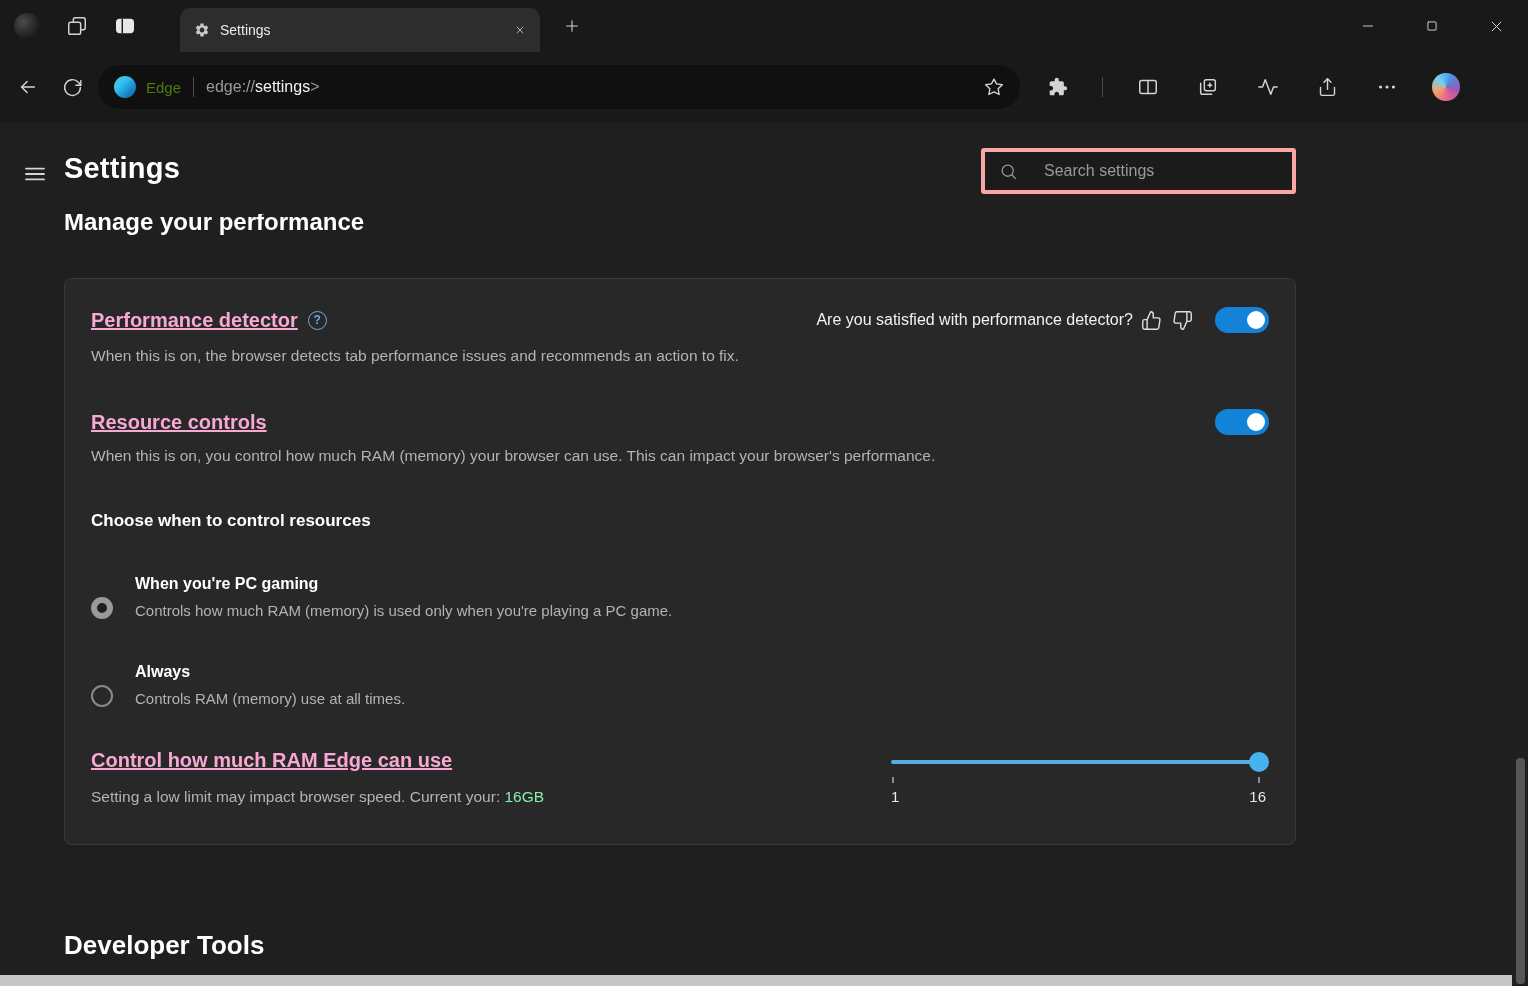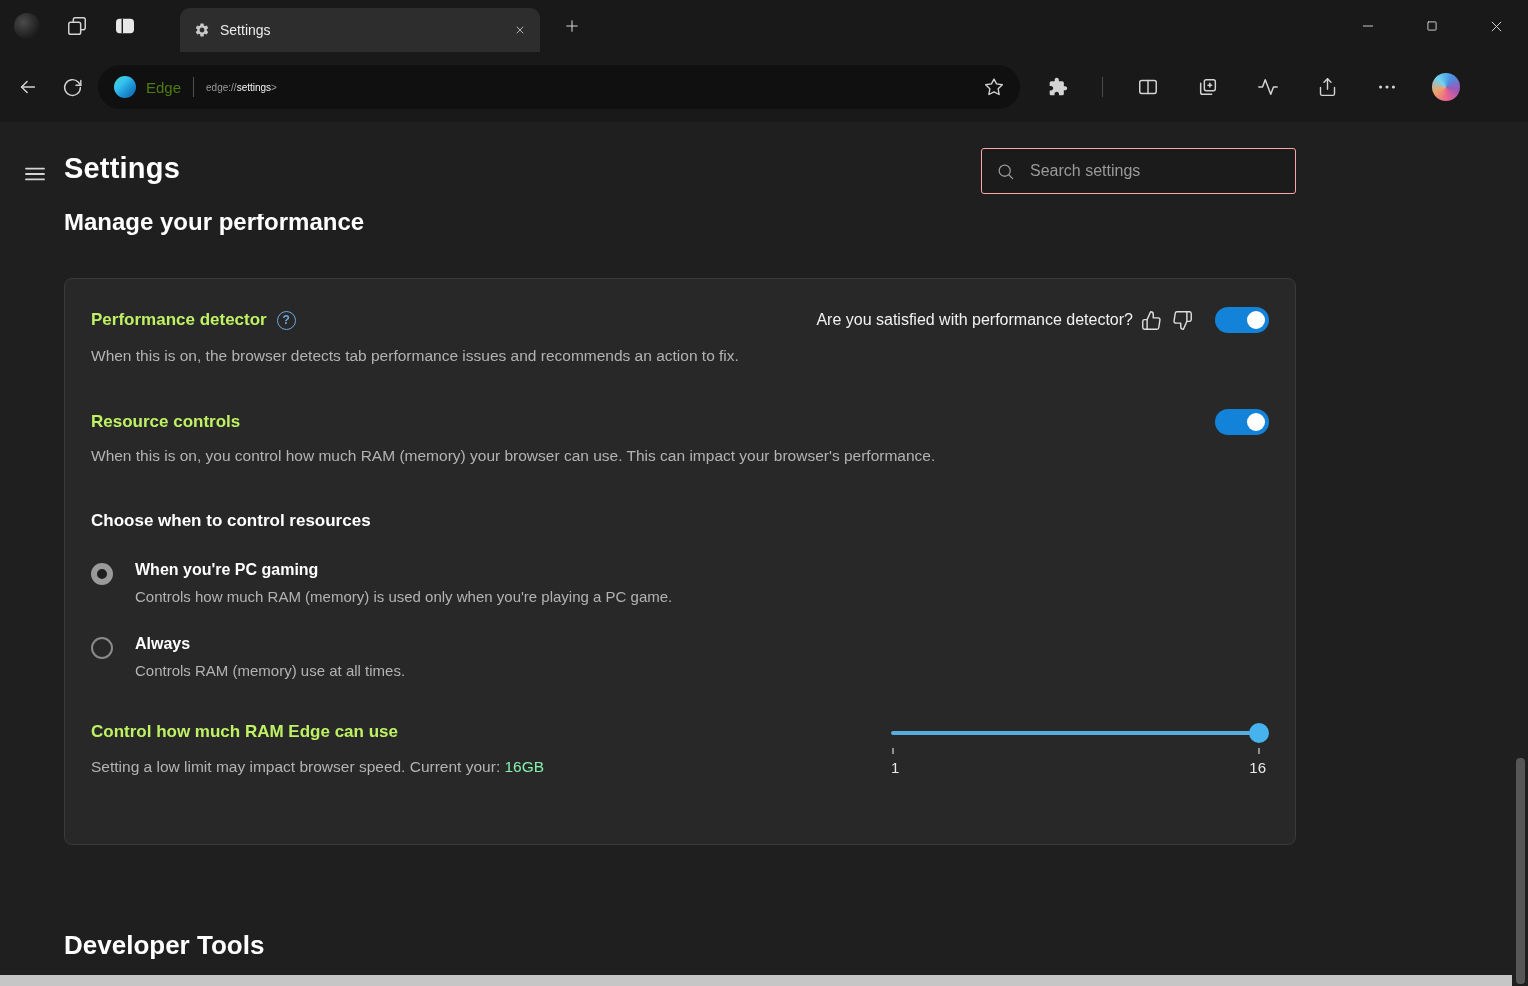--- a/index.html
+++ b/index.html
@@ -27,61 +27,61 @@
   
   .toolbar { position:absolute; top:52px; left:0; width:100%; height:70px; background:#191919; display:flex; align-items:center; }
   .nav-btn { width:44px; height:44px; display:flex; align-items:center; justify-content:center; }
   .nav-btn.first { margin-left:6px; }
   .addrbar { margin-left:4px; width:922px; height:44px; background:#101010; border-radius:22px;
     display:flex; align-items:center; padding:0 16px; }
   .edge-logo { width:22px; height:22px; border-radius:50%;
     background:linear-gradient(135deg,#45d7c6 0%,#35c1f1 35%,#1b8fd0 65%,#0a5fa8 100%); }
   .site-name { margin-left:10px; font-size:15px; color:#4d7c0f; }
   .addr-div { width:1px; height:20px; background:#4f4f4f; margin:0 12px; }
-  .url { font-size:10px; display:flex; }
+  .url { font-size:16px; display:flex; }
   .url .dim { color:#9a9a9a; }
   .url .lit { color:#f2f2f2; }
   .addr-star { margin-left:auto; }
   .tb-icons { display:flex; align-items:center; gap:30px; margin-left:24px; }
   .tb-icon { padding:4px; }
   .tb-divider { width:1px; height:20px; background:#4a4a4a; }
   .copilot { width:28px; height:28px; border-radius:50%;
     background:conic-gradient(from 30deg,#4a90e2,#9b59b6,#e9638f,#f0a36a,#6fd3f2,#4a90e2); }
 
   
   .hamburger { position:absolute; left:22px; top:163px; padding:2px; }
   .page-title { position:absolute; left:64px; top:152px; font-size:29px; font-weight:600; letter-spacing:0.2px; }
   .searchbox { position:absolute; left:981px; top:148px; width:315px; height:46px;
-    background:#1b1b1b; border:1px solid #fca5a5; border-radius:3px;
-    display:flex; align-items:center; padding:0 14px; gap:13px; }
+    background:#1b1b1b; border:4px solid #fca5a5; border-radius:3px;
+    display:flex; align-items:center; padding:0 14px; gap:24px; }
   .searchbox input { flex:1; background:transparent; border:none; outline:none;
     font-size:16px; color:#e0e0e0; font-family:"Liberation Sans", sans-serif; }
   .searchbox input::placeholder { color:#9a9a9a; }
 
   
   .section-title { position:absolute; left:64px; top:214px; height:33px; overflow:hidden; }
   .section-title span { display:block; margin-top:-6px; font-size:24px; font-weight:700; }
 
   
   .card { position:absolute; left:64px; top:278px; width:1232px; height:567px;
     background:#282828; border:1px solid #3a3a3a; border-radius:8px; padding:28px 26px; }
   .row { display:flex; align-items:center; }
-  .item-title { font-size:17px; font-weight:700; color:#bef264; }
+  .item-title { font-size:20px; font-weight:700; color:#f9a8d4;text-decoration:underline; }
   .help-icon { margin-left:10px; width:19px; height:19px; border-radius:50%;
     border:1.5px solid #6fa8dc; color:#6fa8dc; font-size:12px; font-weight:700;
     display:inline-flex; align-items:center; justify-content:center; }
   .perf-right { margin-left:auto; display:flex; align-items:center; gap:6px; }
   .feedback-q { font-size:16px; color:#f2f2f2; }
   .thumb-btn { padding:2px; }
   .toggle { width:54px; height:26px; border-radius:14px; background:#1283d8; position:relative; margin-left:14px; }
   .toggle .knob { position:absolute; right:4px; top:4px; width:18px; height:18px; border-radius:50%; background:#ffffff; }
   .desc { margin-top:14px; font-size:15.5px; color:#b3b3b3; }
   .row-res { margin-top:44px; }
   .choose-title { margin-top:46px; font-size:17px; font-weight:700; }
-  .option { margin-top:30px; display:flex; align-items:flex-start; }
+  .option { margin-top:44px; display:flex; align-items:flex-end; }
   .radio-sel { width:22px; height:22px; border-radius:50%; border:6px solid #9a9a9a; background:#1f1f1f; margin-top:2px; }
   .radio-un  { width:22px; height:22px; border-radius:50%; border:2px solid #8a8a8a; background:transparent; margin-top:2px; }
   .opt-text { margin-left:22px; }
   .opt-label { font-size:16px; font-weight:700; }
   .opt-desc { margin-top:9px; font-size:15px; color:#b3b3b3; }
   .ram { margin-top:42px; display:flex; align-items:center; }
   .ram-left { flex:1; }
   .ram-desc { margin-top:16px; font-size:15.5px; color:#b3b3b3; }
   .ram-link { color:#86efac; }
   .slider-block { width:378px; margin-top:2px; }

